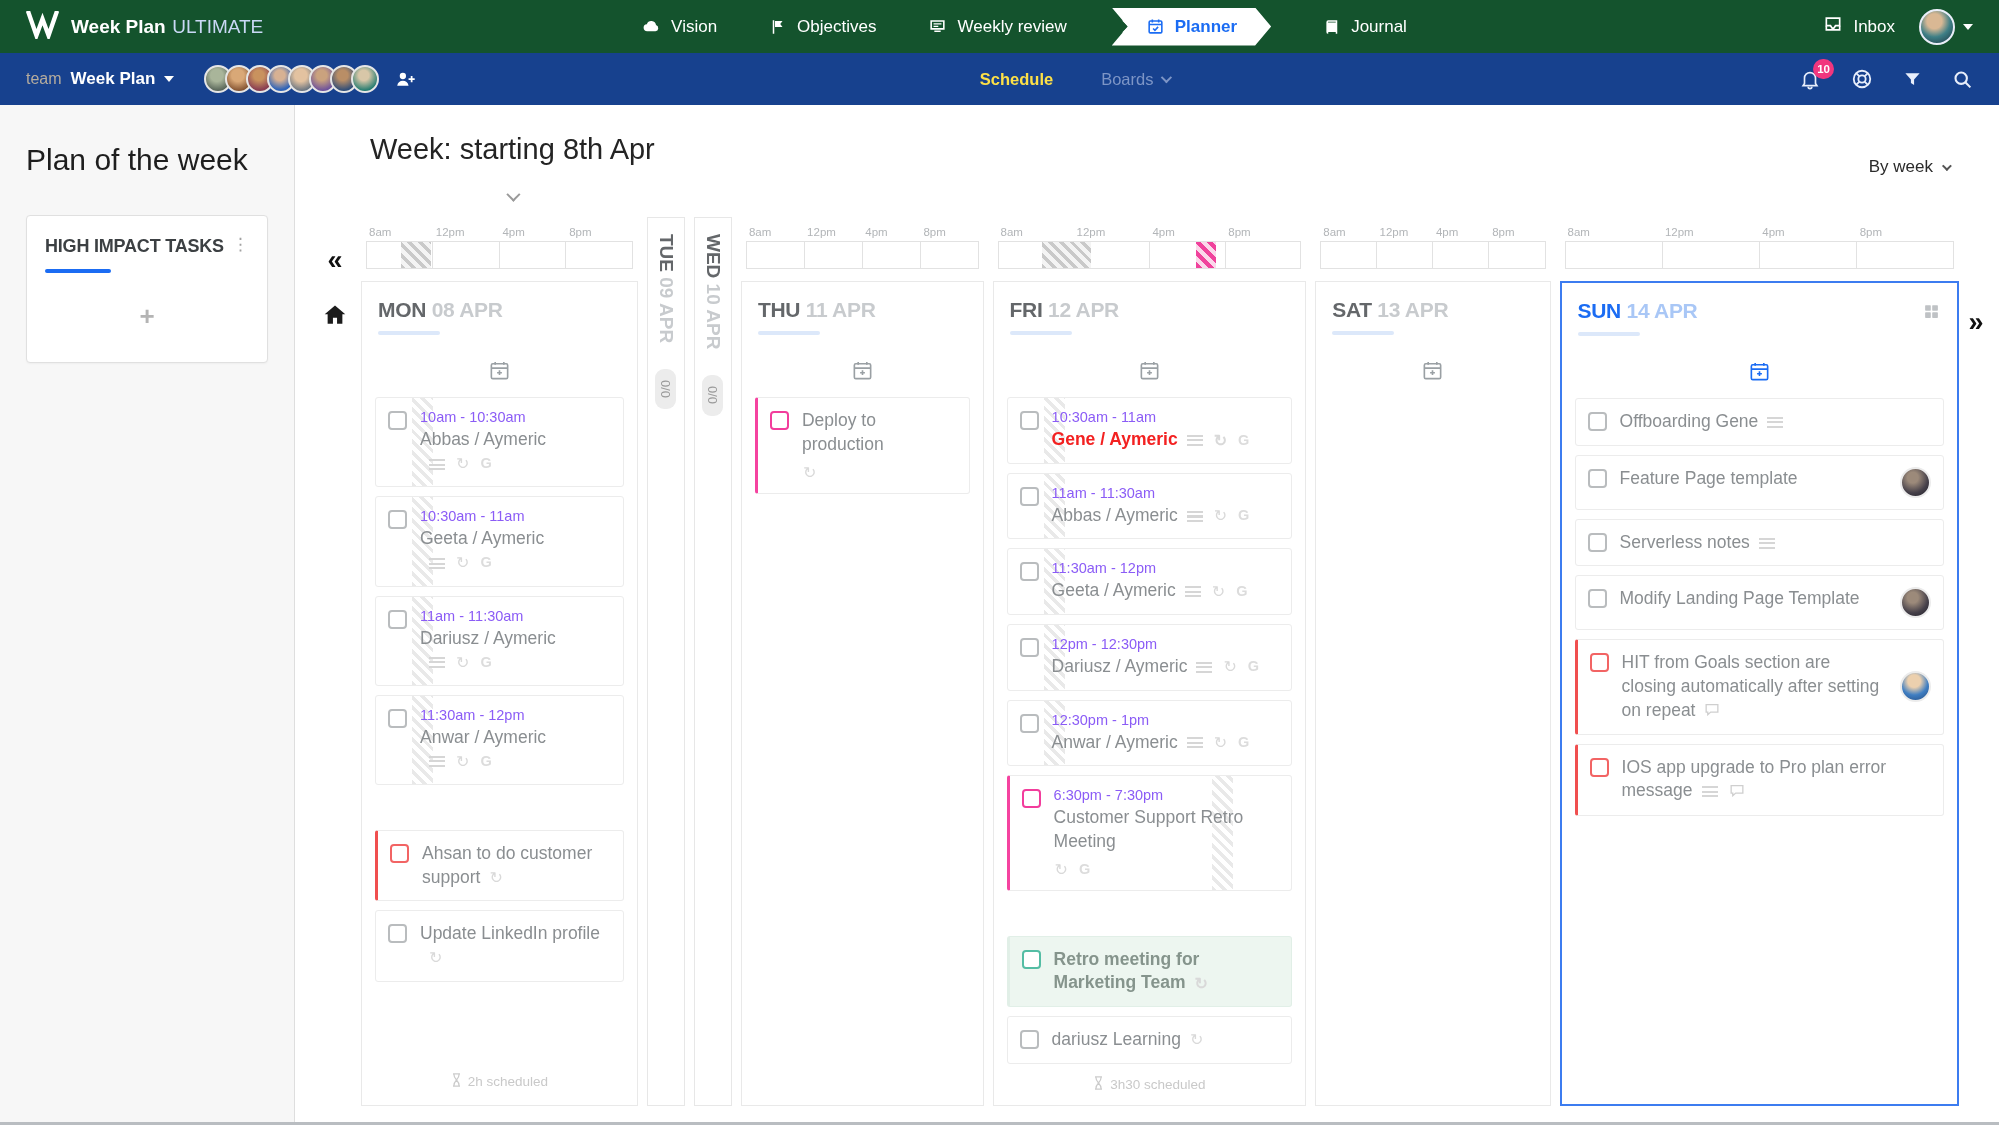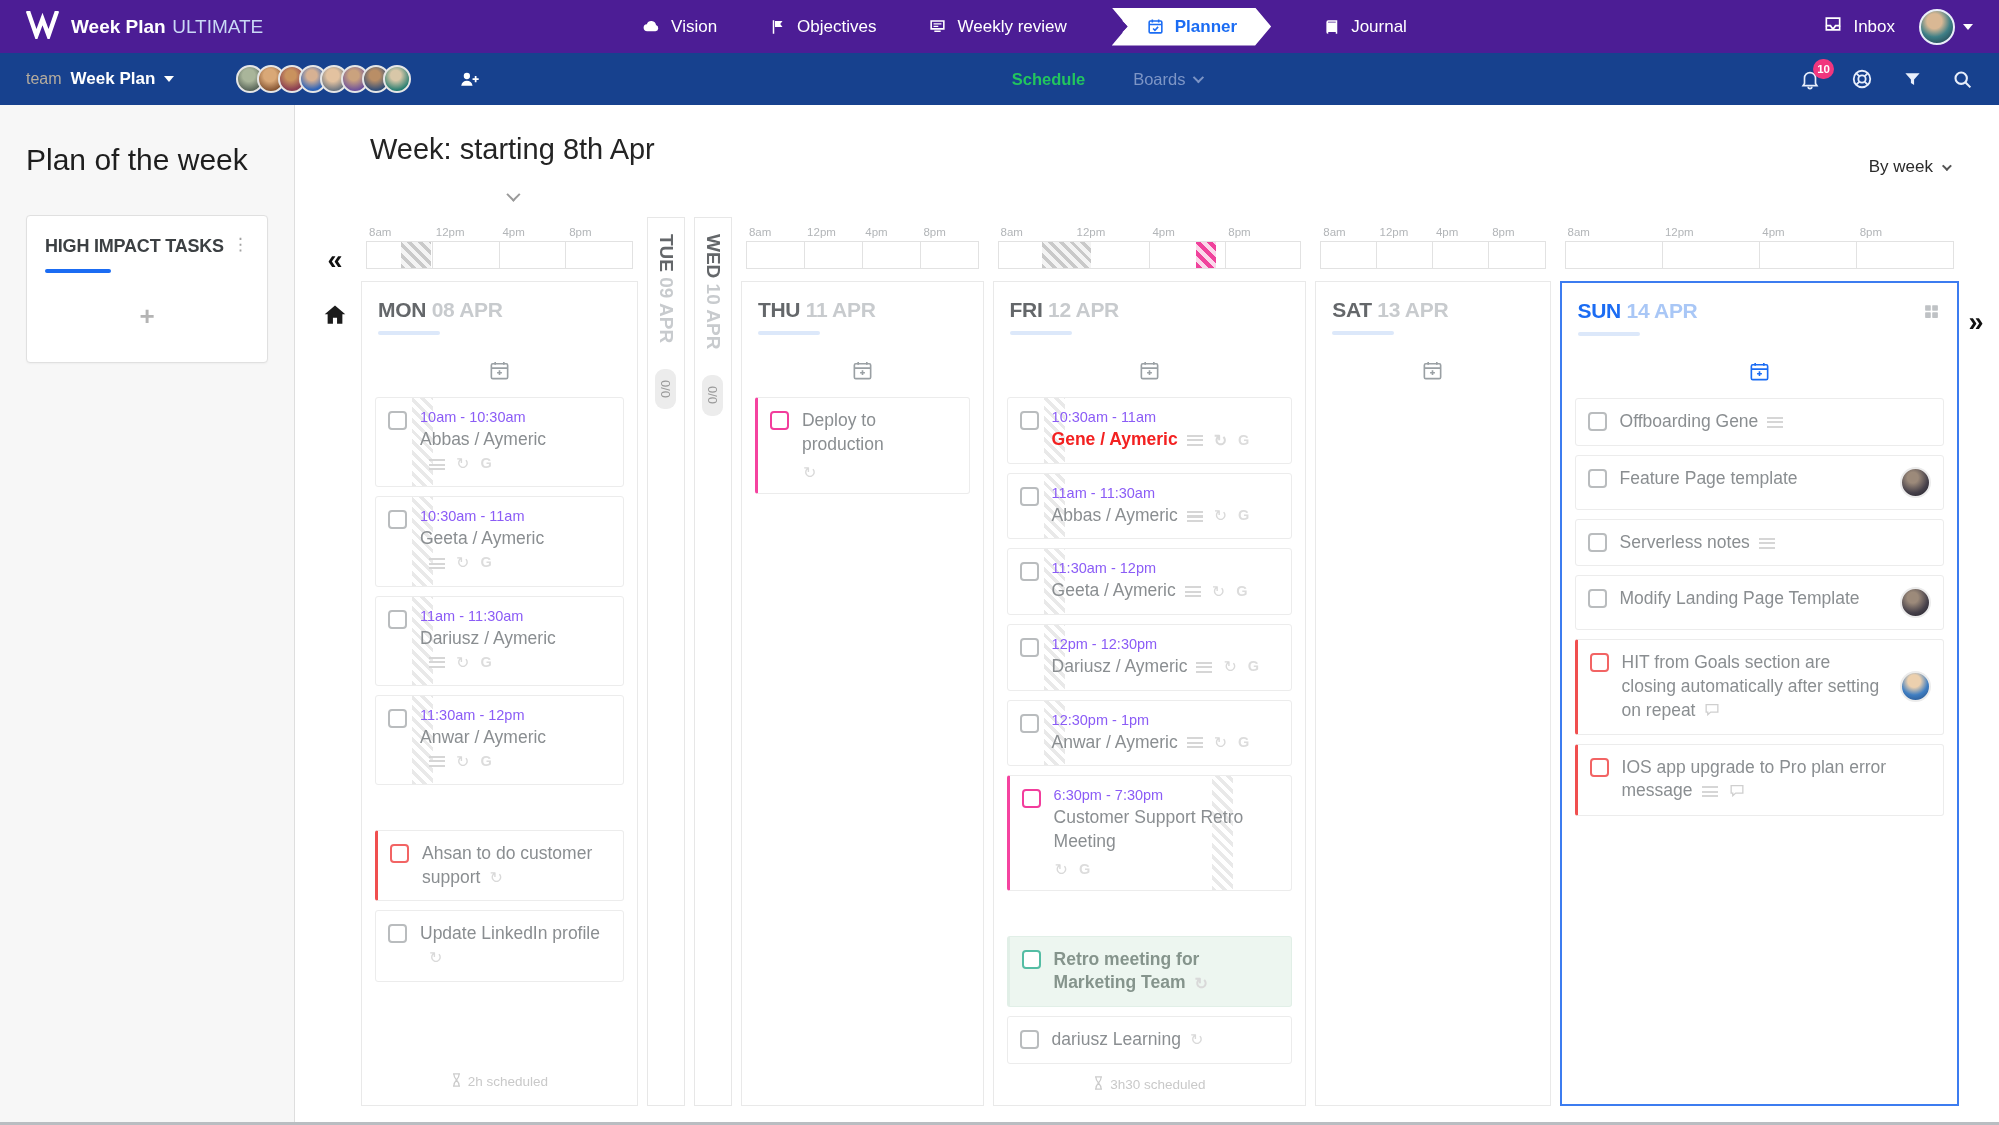--- a/index.html
+++ b/index.html
@@ -1,56 +1,56 @@
 <!DOCTYPE html>
 <html><head>
 <meta charset="utf-8">
 <style>
   * { box-sizing: border-box; margin: 0; padding: 0; }
   html,body { width:1999px; height:1125px; overflow:hidden; }
   body { font-family:"Liberation Sans", sans-serif; background:#fff; color:#333; }
   .app { width:1999px; height:1125px; display:flex; flex-direction:column; border-bottom:3px solid #b9bdc1; }
 
   
-  .topnav { height:53px; background:#4c1d95; display:flex; align-items:center; padding:0 26px; color:#fff; flex:none; }
+  .topnav { height:53px; background:#14532d; display:flex; align-items:center; padding:0 26px; color:#fff; flex:none; }
   .brand { display:flex; align-items:center; gap:12px; min-width:270px; }
   .brand-name { font-size:19px; font-weight:700; }
   .brand-suffix { font-size:19px; font-weight:400; color:#c9d8f5; margin-left:2px; }
   .nav-center { flex:1; display:flex; justify-content:center; align-items:center; gap:52px; height:100%; }
   .nav-item { display:flex; align-items:center; gap:10px; font-size:17px; color:#fff; cursor:pointer; white-space:nowrap; }
   .nav-item svg { display:block; }
   .nav-active-wrap { display:flex; align-items:center; }
   .banner-chev { width:11px; height:11px; border-top:3px solid #fff; border-right:3px solid #fff; transform:rotate(45deg); margin-right:-18px; }
   .nav-item.active { background:#fff; color:#1b6cf3; font-weight:700; padding:9px 34px; clip-path:polygon(0 0, calc(100% - 16px) 0, 100% 50%, calc(100% - 16px) 100%, 0 100%, 16px 50%); }
   .nav-right { display:flex; align-items:center; gap:24px; min-width:220px; justify-content:flex-end; }
   .inbox-item { display:flex; align-items:center; gap:10px; font-size:17px; cursor:pointer; }
   .avatar-menu { display:flex; align-items:center; gap:8px; cursor:pointer; }
   .nav-avatar { width:36px; height:36px; border-radius:50%; border:2px solid #e9eef8; background:radial-gradient(circle at 42% 32%, #d9b894 26%, #3e7f86 55%, #23424e 90%); }
   .caret-down { width:0; height:0; border-left:5px solid transparent; border-right:5px solid transparent; border-top:6px solid #fff; }
 
   
-  .teambar { height:52px; background:#17418e; display:flex; align-items:center; padding:0 26px; color:#fff; flex:none;gap:32px; }
+  .teambar { height:52px; background:#17418e; display:flex; align-items:center; padding:0 26px; color:#fff; flex:none; }
   .team-select { display:flex; align-items:center; gap:9px; cursor:pointer; }
   .team-label { color:#b5ac9e; font-size:16px; }
   .team-name { font-size:17px; font-weight:600; }
   .team-avatars { display:flex; align-items:center; margin-left:30px; }
   .tavatar { width:28px; height:28px; border-radius:50%; border:2px solid #e6e6e6; margin-left:-7px; flex:none; }
   .tavatar:first-child { margin-left:0; }
   .av1{background:radial-gradient(circle at 45% 35%, #a9b59a 30%, #4e5b50 80%);}
   .av2{background:radial-gradient(circle at 45% 35%, #d9a877 30%, #7a4a2a 80%);}
   .av3{background:radial-gradient(circle at 45% 35%, #c9925e 25%, #8a3f52 70%);}
   .av4{background:radial-gradient(circle at 45% 35%, #d7b193 25%, #2e63b8 70%);}
   .av5{background:radial-gradient(circle at 45% 35%, #e3c2a0 30%, #5b6b7d 80%);}
   .av6{background:radial-gradient(circle at 45% 35%, #caa27e 25%, #6a4e9c 75%);}
   .av7{background:radial-gradient(circle at 45% 35%, #b98e66 25%, #2a4a78 75%);}
   .av8{background:radial-gradient(circle at 45% 35%, #d8c7a8 25%, #1f7a6e 75%);}
   .add-user { margin-left:16px; cursor:pointer; display:flex; }
   .teambar-center { flex:1; display:flex; justify-content:center; align-items:center; gap:48px; }
   .tb-tab { font-size:16.5px; cursor:pointer; display:flex; align-items:center; gap:8px; }
-  .tb-tab.active { color:#22c55e; font-weight:600; }
+  .tb-tab.active { color:#fde047; font-weight:600; }
   .tb-tab.muted { color:#7d95c6; }
   .chev-thin { width:8px; height:8px; border-right:2px solid currentColor; border-bottom:2px solid currentColor; transform:rotate(45deg) translateY(-2px); }
   .teambar-icons { display:flex; align-items:center; gap:30px; min-width:240px; justify-content:flex-end; }
   .tb-icon { position:relative; cursor:pointer; display:flex; color:#e8eefb; }
   .badge { position:absolute; top:-9px; right:-13px; background:#f1367e; color:#fff; font-size:11.5px; font-weight:700; min-width:20px; height:20px; border-radius:10px; display:flex; align-items:center; justify-content:center; padding:0 4px; }
 
   
   .content { flex:1; display:flex; min-height:0; }
   .sidebar { width:295px; flex:none; background:#f7f7f7; border-right:1px solid #dedede; padding:38px 26px; }
   .sidebar-title { font-size:30px; font-weight:400; color:#1e1e1e; margin-bottom:38px; }

